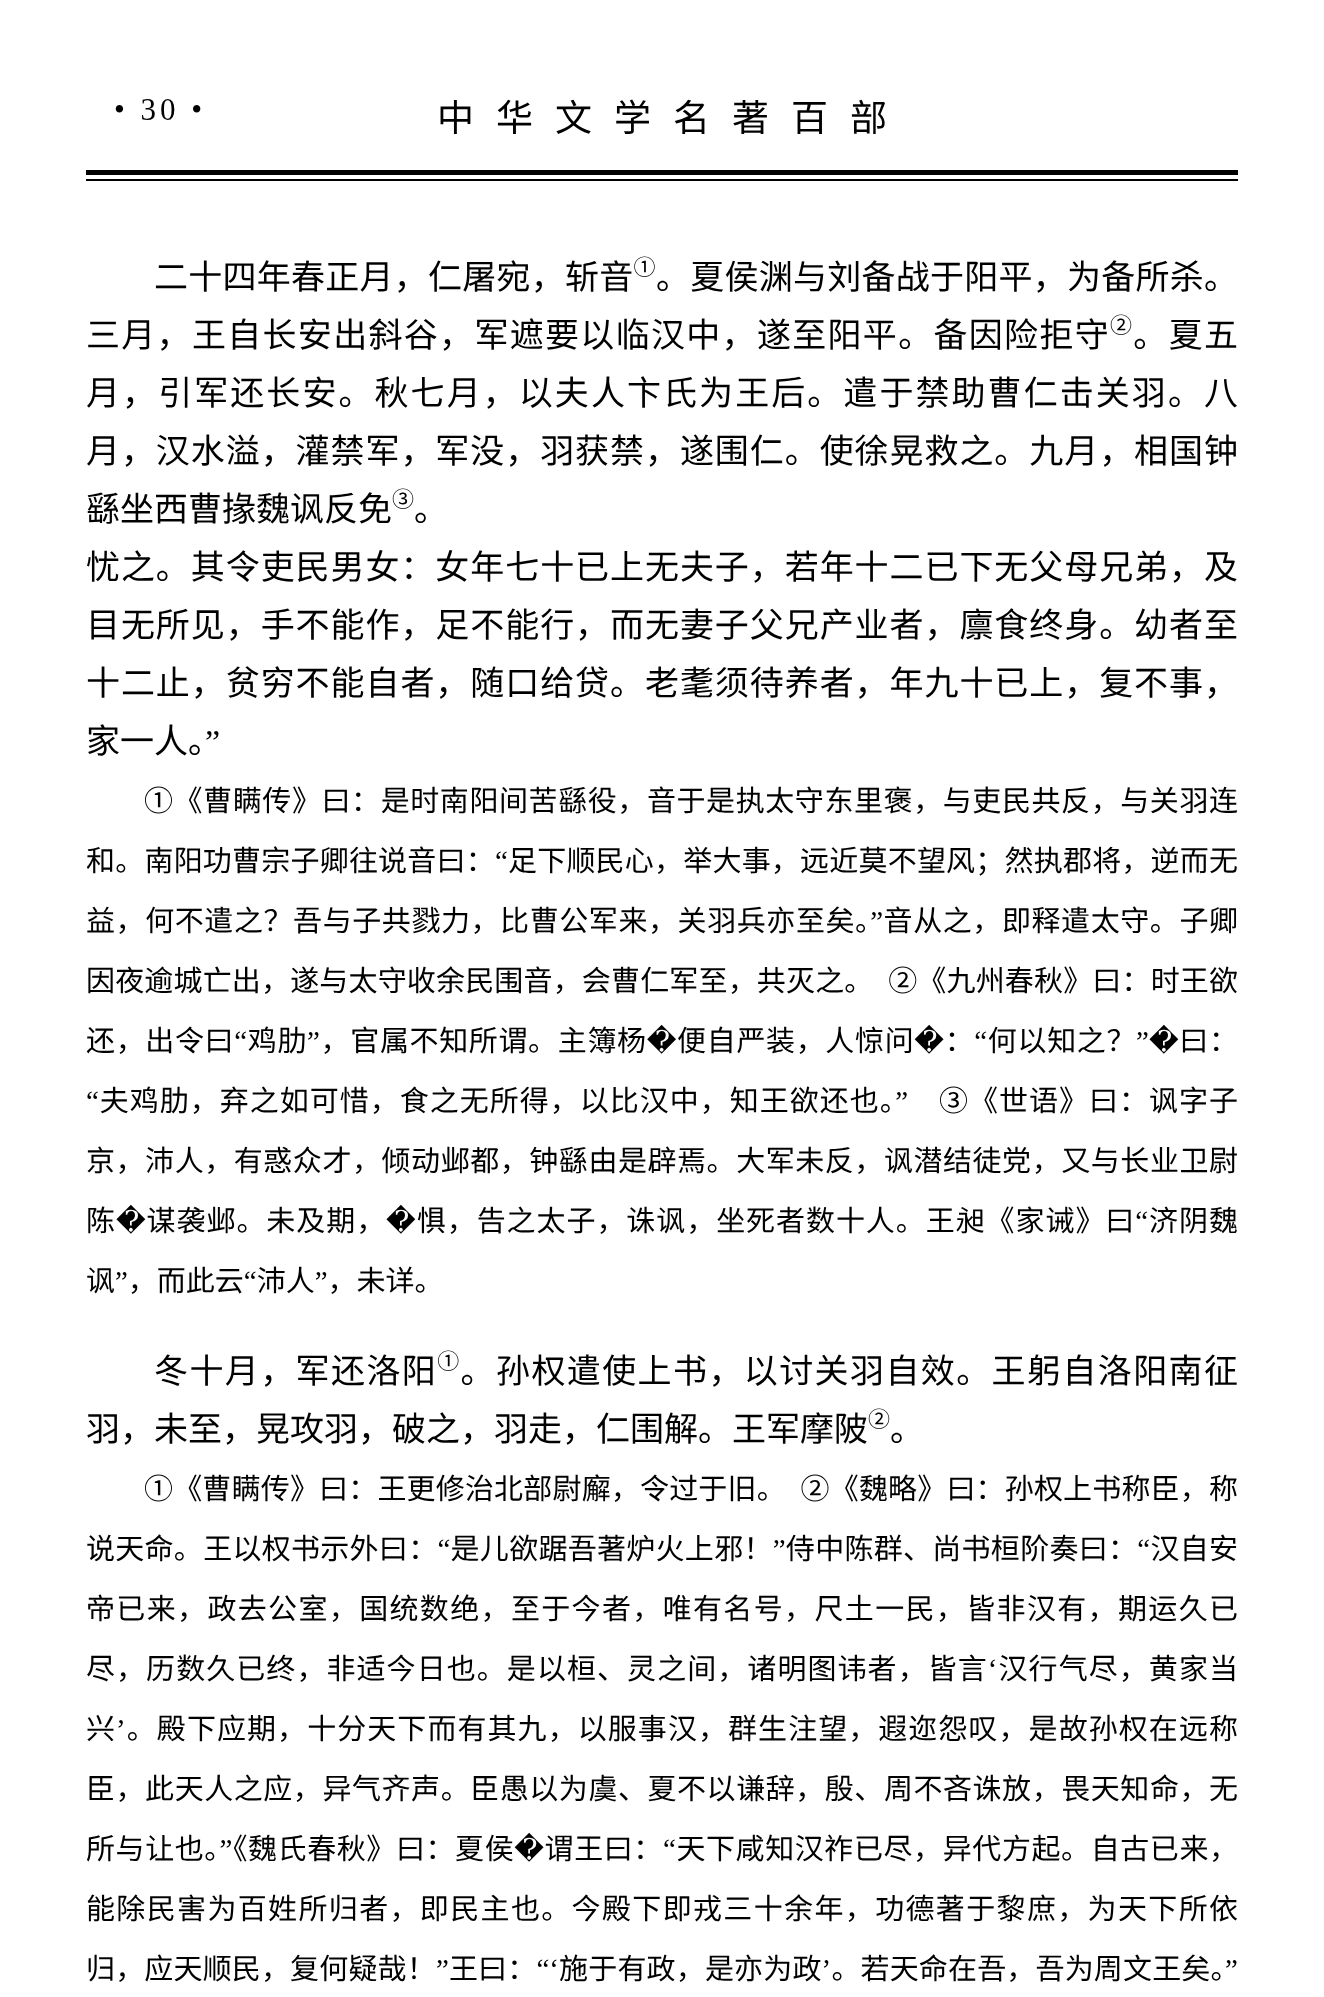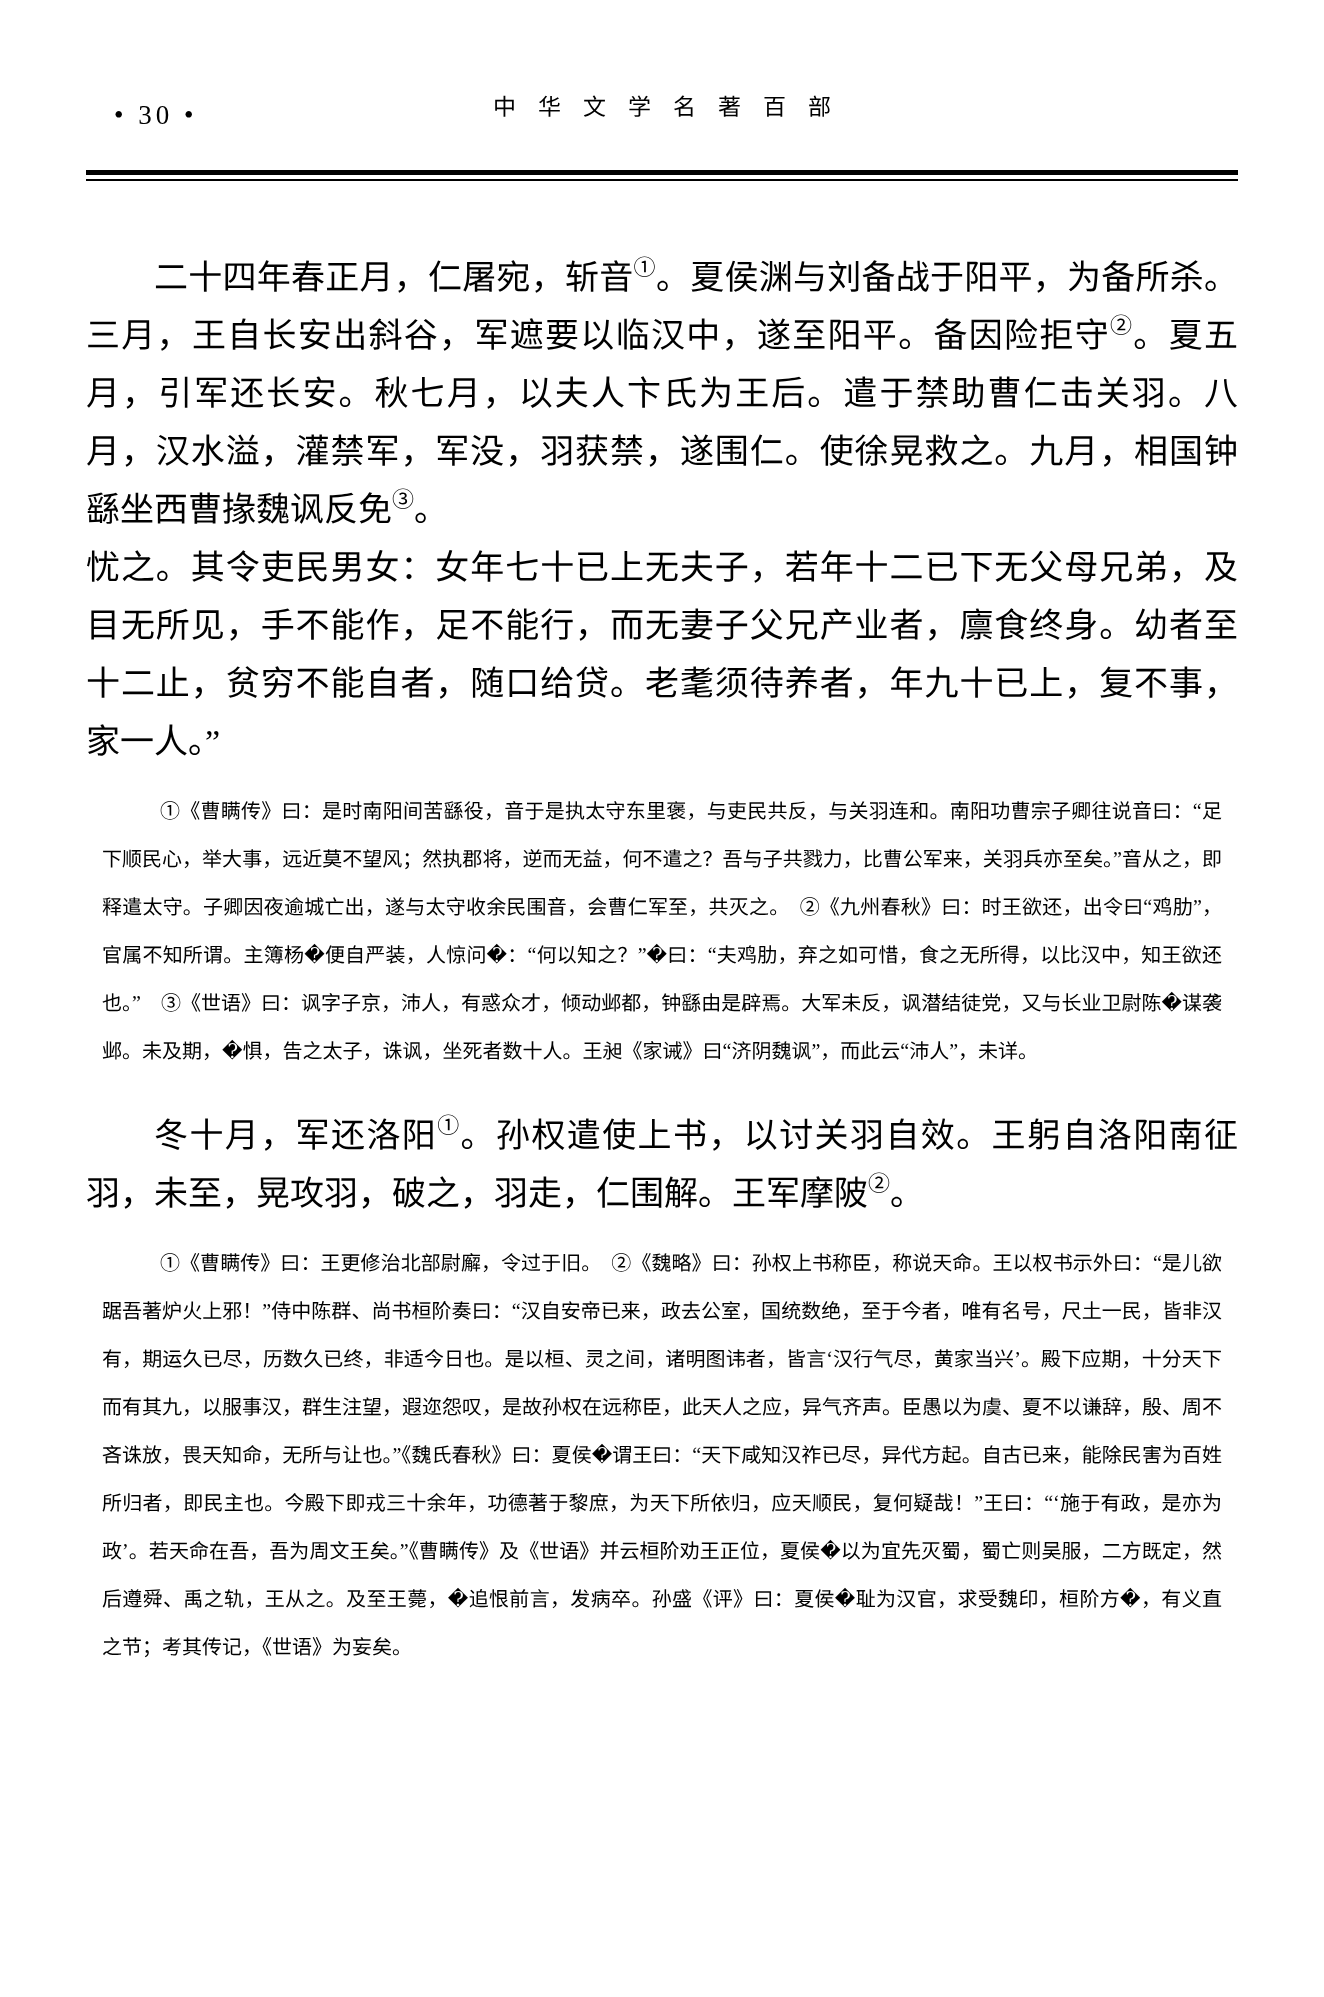--- a/index.html
+++ b/index.html
@@ -20,32 +20,32 @@
   }
   .page-header {
     position: relative;
     padding-top: 88px;
     height: 54px;
     margin: 0 86px;
   }
   .page-number {
     position: absolute;
     left: 28px;
-    top: 100px;
-    font-size: 27px;
+    top: 92px;
+    font-size: 31px;
     letter-spacing: 4px;
     white-space: nowrap;
   }
   .running-title {
     position: absolute;
     left: 0;
     right: 0;
     top: 88px;
     text-align: center;
-    font-size: 23px;
+    font-size: 37px;
     letter-spacing: 22px;
     text-indent: 22px; 
     white-space: nowrap;
   }
   .header-rule {
     margin: 28px 86px 0 86px;
   }
   .header-rule .rule-thick {
     height: 5px;
     background: #000;
@@ -73,23 +73,23 @@
   }
   .para-main sup {
     font-size: 22px;
     line-height: 0;
     vertical-align: 14px;
   }
   .gap-before {
     margin-top: 32px;
   }
   .para-note {
-    font-size: 20px;
-    line-height: 48px;
-    margin: 16px;
+    font-size: 29px;
+    line-height: 60px;
+    margin: 0;
     text-indent: 58px;
   }
 </style>
 </head>
 <body>
 
 <div class="page">
 
   <div class="page-header">
     <span class="page-number">• 30 •</span>

